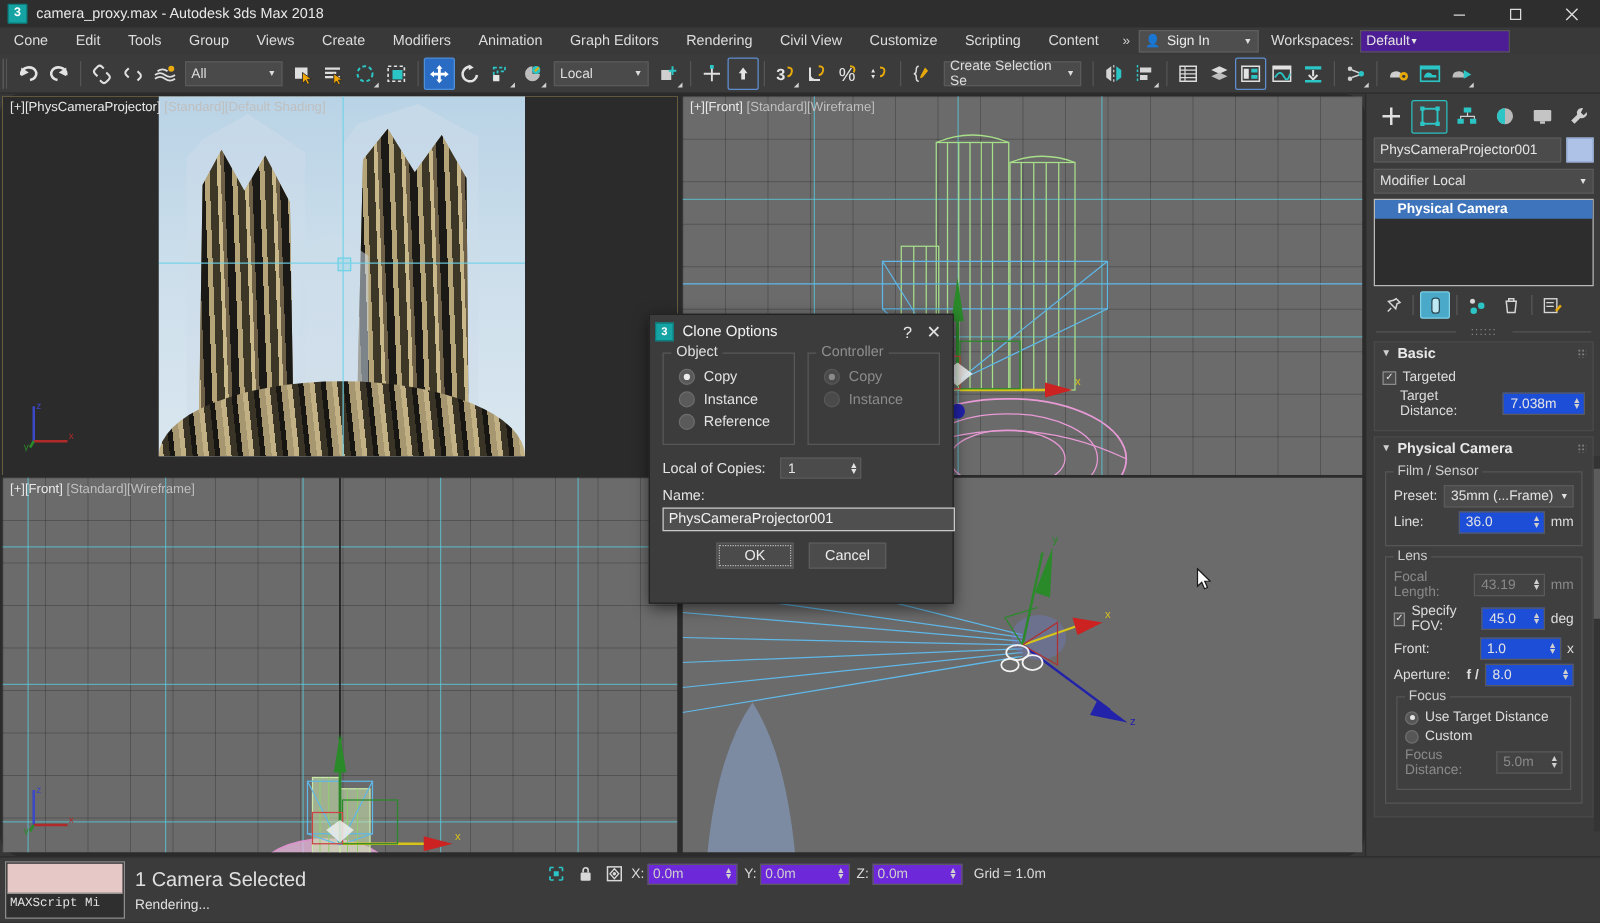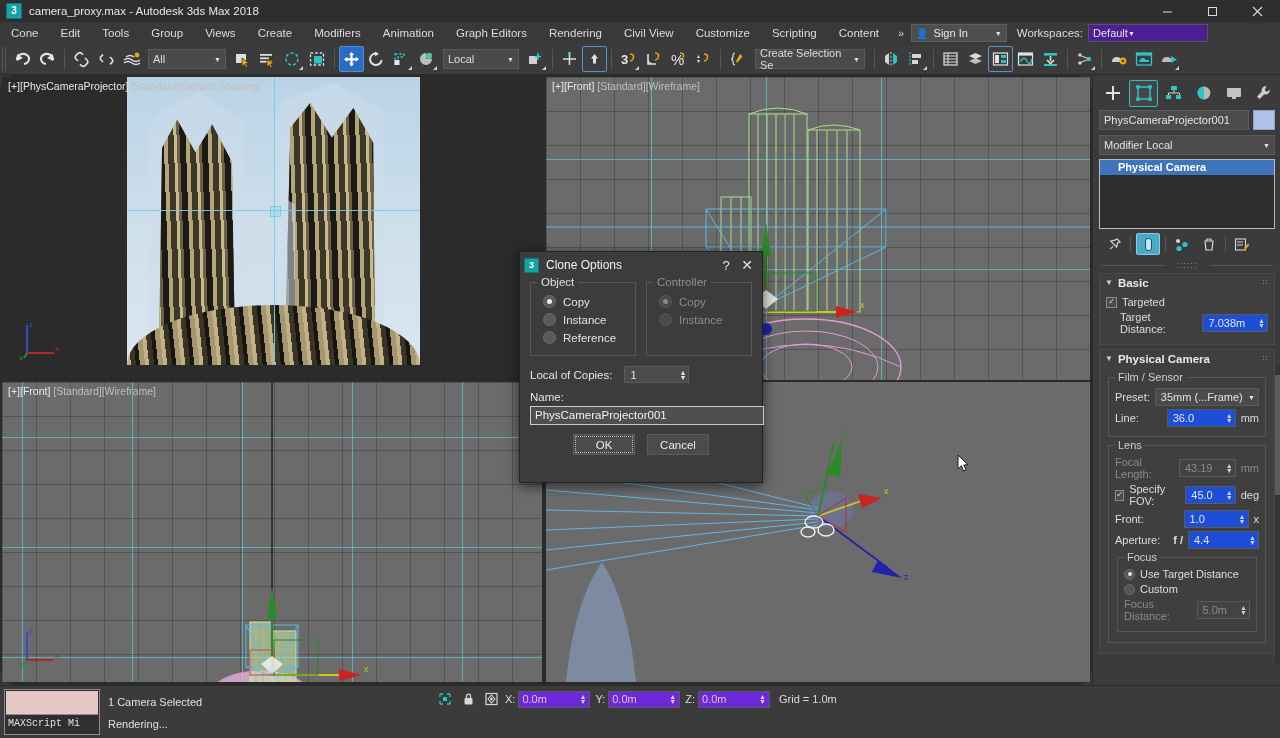--- a/index.html
+++ b/index.html
@@ -131,21 +131,21 @@
   .radio.on::after{content:"";width:4px;height:4px;border-radius:50%;background:#e6e6e6;}
   .cp-scroll{position:absolute;right:1px;top:290px;width:5px;height:300px;background:#343434;}
   .cp-scroll i{position:absolute;left:0;top:10px;width:5px;height:120px;background:#5c5c5c;display:block;}
 
   
   .statusbar{position:absolute;left:0;top:685px;width:1280px;height:53px;background:#3b3b3b;
              border-top:1px solid #2b2b2b;}
   .mxs{position:absolute;left:4px;top:3px;width:94px;height:44px;border:1px solid #8d8d8d;background:#2f2f2f;}
   .mxs .pink{height:23px;background:#e6c8c6;border-bottom:1px solid #8d8d8d;margin:1px;}
   .mxs .lbl{font-family:"Liberation Mono",monospace;font-size:10px;color:#e2e2e2;padding:2px 3px;white-space:nowrap;overflow:hidden;}
-  .st-sel{position:absolute;left:108px;top:10px;font-size:11px;color:#e0e0e0;}
+  .st-sel{position:absolute;left:108px;top:10px;font-size:16px;color:#e0e0e0;}
   .st-rend{position:absolute;left:108px;top:32px;font-size:11px;color:#e0e0e0;}
   .coords{position:absolute;left:436px;top:4px;display:flex;align-items:center;gap:5px;}
   .cbtn{width:18px;height:18px;display:flex;align-items:center;justify-content:center;}
   .cfield{display:flex;align-items:center;gap:3px;font-size:11px;color:#dcdcdc;}
   .cinput{width:64px;height:15px;background:#6d28d9;border:1px solid #5a5a5a;color:#cfcfcf;font-size:11px;
           line-height:15px;padding:0 3px;display:flex;align-items:center;justify-content:space-between;}
   .cinput .ar{display:flex;flex-direction:column;line-height:5px;font-size:7px;}
   .gridlbl{font-size:11px;color:#dcdcdc;margin-left:4px;}
 
   
@@ -848,21 +848,21 @@
                   <i>▲</i>
                   <i>▼</i>
                 </span>
             </span>
             <span>x</span>
           </div>
           <div class="fr">
             <span>Aperture:</span>
             <span style="margin-left:auto;font-weight:bold;">f /</span>
             <span class="spin" style="width:62px;">
-              <span>4.4</span>
+              <span>8.0</span>
               <span class="ar">
                   <i>▲</i>
                   <i>▼</i>
                 </span>
             </span>
           </div>
           <div class="grp">
             <span class="cap">Focus</span>
             <div class="fr">
               <span class="radio on"></span>

